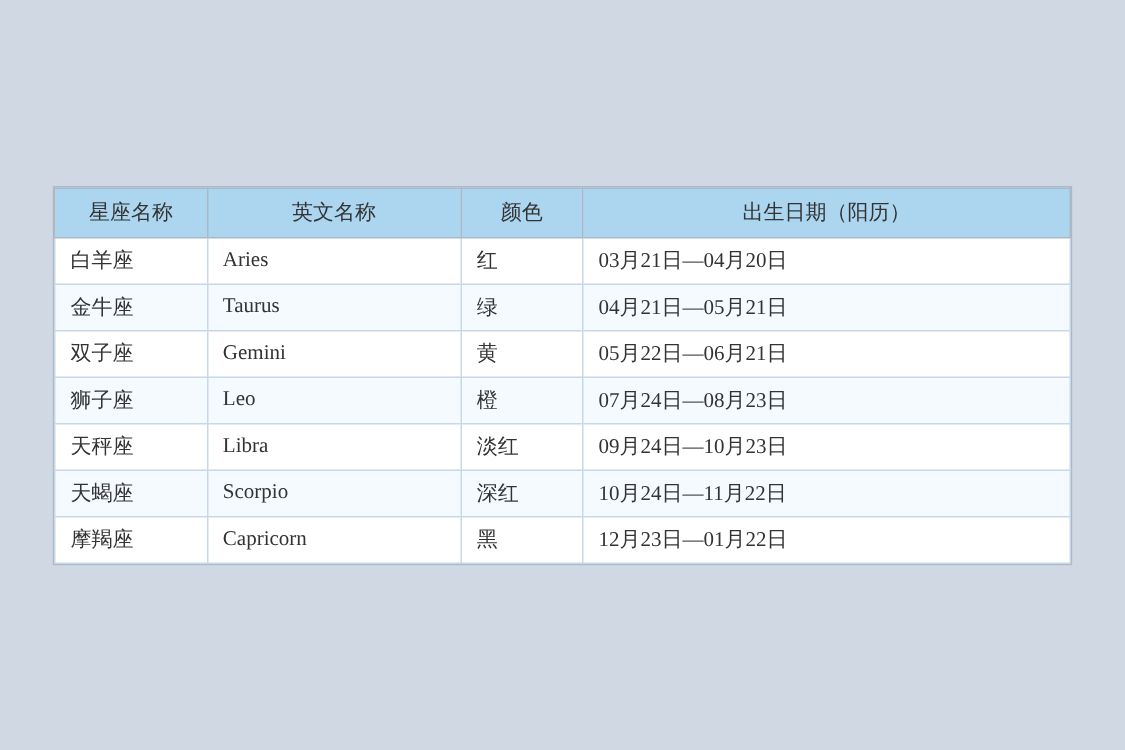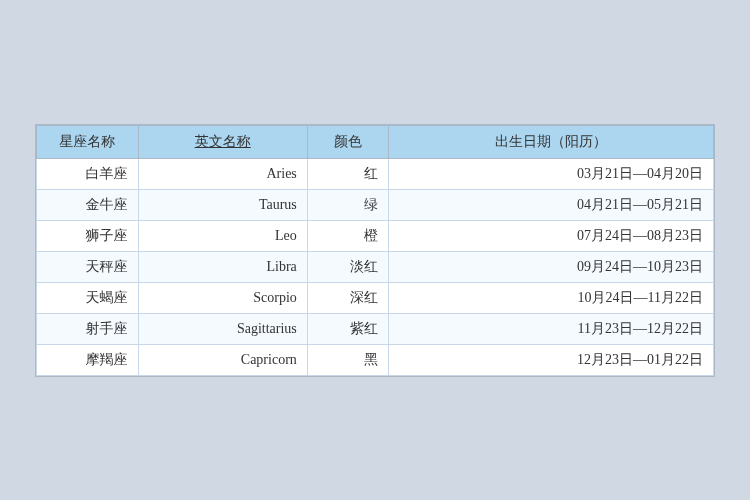--- a/index.html
+++ b/index.html
@@ -47,27 +47,27 @@
       background-color: #ffffff;
     }
 
     tbody tr:nth-child(even) {
       background-color: #f5faff;
     }
 
     tbody td {
       border: 1px solid #c8d8e8;
       padding: 6px 10px;
-      text-align: right;
+      text-align: left;
       color: #333;
       font-size: 14px;
     }
 
     .col-cn { width: 15%; }
-    .col-en { width: 25%; text-decoration: underline; }
+    .col-en { width: 25%; }
     .col-color { width: 12%; }
     .col-date { width: 48%; }
   </style>
 </head>
 <body>
 
 <div class="table-container">
   <table>
     <thead>
       <tr>
@@ -84,44 +84,44 @@
           <td>红</td>
           <td>03月21日—04月20日</td>
         </tr>
         <tr>
           <td>金牛座</td>
           <td>Taurus</td>
           <td>绿</td>
           <td>04月21日—05月21日</td>
         </tr>
         <tr>
+          <td>双子座</td>
+          <td>Gemini</td>
+          <td>黄</td>
+          <td>05月22日—06月21日</td>
+        </tr>
+        <tr>
           <td>狮子座</td>
           <td>Leo</td>
           <td>橙</td>
           <td>07月24日—08月23日</td>
         </tr>
         <tr>
           <td>天秤座</td>
           <td>Libra</td>
           <td>淡红</td>
           <td>09月24日—10月23日</td>
         </tr>
         <tr>
           <td>天蝎座</td>
           <td>Scorpio</td>
           <td>深红</td>
           <td>10月24日—11月22日</td>
         </tr>
         <tr>
-          <td>射手座</td>
-          <td>Sagittarius</td>
-          <td>紫红</td>
-          <td>11月23日—12月22日</td>
-        </tr>
-        <tr>
           <td>摩羯座</td>
           <td>Capricorn</td>
           <td>黑</td>
           <td>12月23日—01月22日</td>
         </tr>
       </tbody>
   </table>
 </div>
 
 </body></html>

